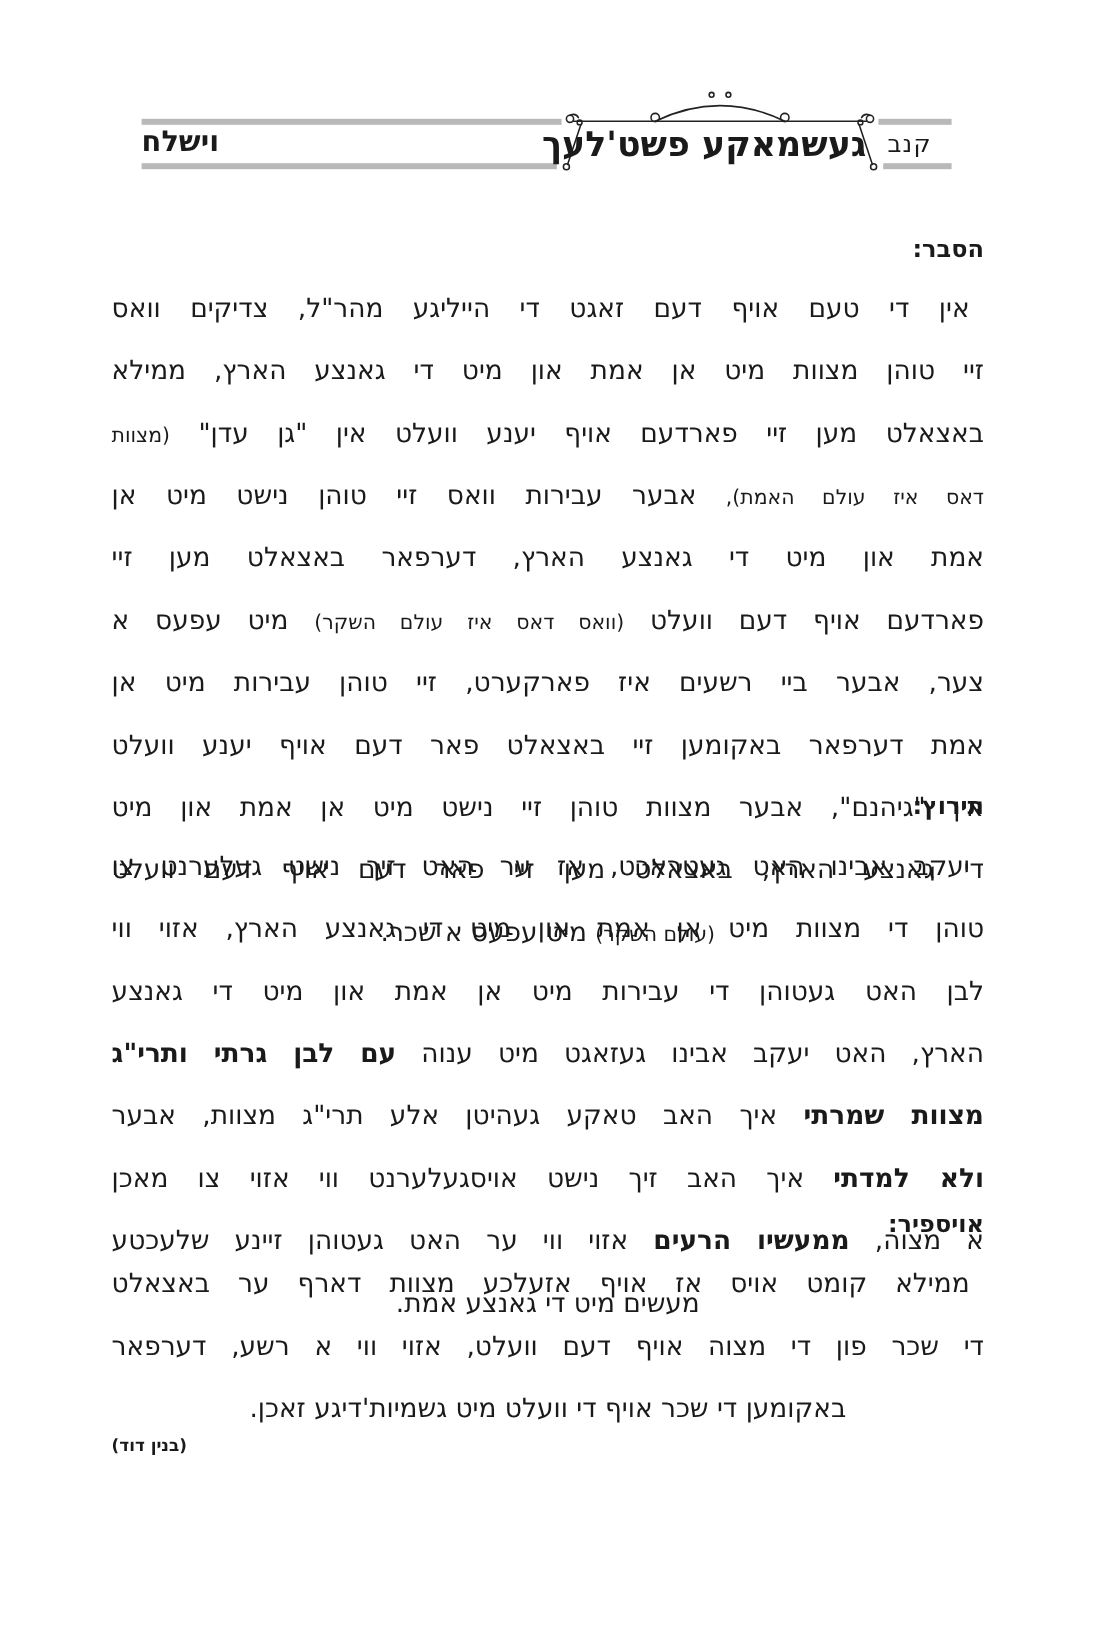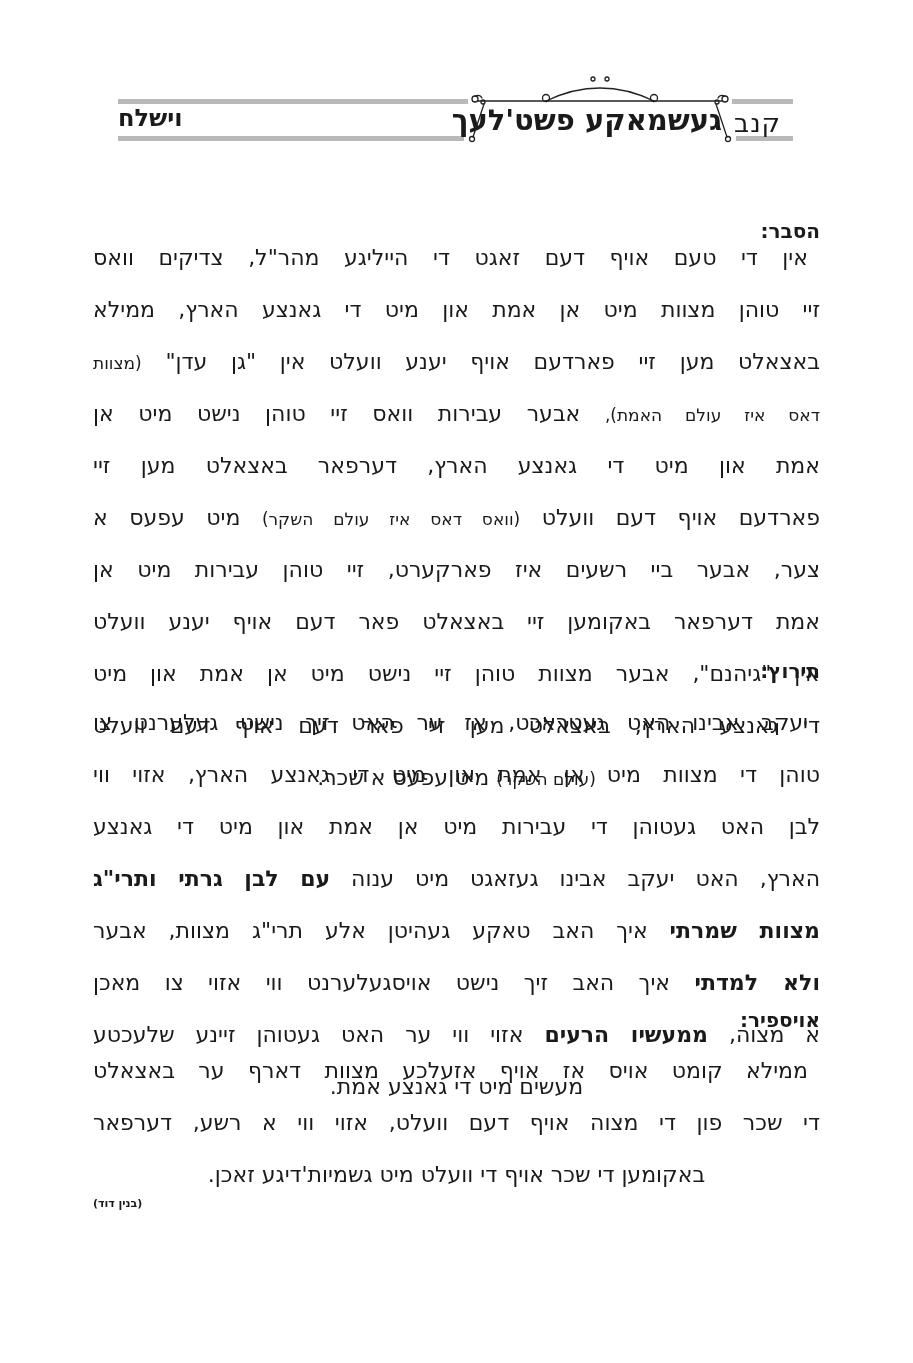--- a/index.html
+++ b/index.html
@@ -7,44 +7,44 @@
         font-family:"DejaVu Sans",sans-serif;color:#1a1a1a;direction:rtl;}
 
   
   .hrule{position:absolute;height:5px;background:#b9b9b9;}
   #rule-top-right{top:99px;left:732px;width:61px;}
   #rule-top-left{top:99px;left:118px;width:350px;}
   #rule-bot-right{top:136px;left:736px;width:57px;}
   #rule-bot-left{top:136px;left:118px;width:346px;}
 
   #page-number{position:absolute;top:108px;left:735px;width:46px;text-align:center;
-               font-size:26px;letter-spacing:1px;}
+               font-size:20px;letter-spacing:1px;}
   #parsha{position:absolute;top:104px;left:118px;font-size:24px;font-weight:bold;}
   #ornament{position:absolute;top:71px;left:462px;width:276px;height:76px;}
   #book-title{position:absolute;top:103px;left:478px;width:244px;text-align:left;
               font-size:29px;font-weight:bold;letter-spacing:0px;white-space:nowrap;}
 
   
   .sec-heading{position:absolute;right:93px;font-size:20px;font-weight:bold;line-height:28px;}
   .para{position:absolute;left:93px;width:727px;font-size:22px;}
   .ln{height:37px;line-height:37px;text-align:justify;text-align-last:justify;overflow:hidden;margin-top:15px;}
   .ln-center{text-align:center;text-align-last:center;}
   .ln-indent{text-indent:12px;}
   .seg{white-space:pre-wrap;}
   .seg.bold{font-weight:bold;}
   .seg.small{font-size:17px;}
 
-  #sec1-heading{top:193px;margin-top:24px;}
+  #sec1-heading{top:193px;}
   #sec1-para{top:224px;}
   #sec2-heading{top:657px;}
   #sec2-para{top:689px;}
   #sec3-heading{top:1006px;}
   #sec3-para{top:1037px;}
 
-  #footer-source{position:absolute;top:1197px;left:93px;font-size:11px;font-weight:bold;}
+  #footer-source{position:absolute;top:1197px;left:93px;font-size:14px;font-weight:bold;}
 </style>
 </head>
 <body>
 
 <div id="page">
 
   <div id="rule-top-left" class="hrule"></div>
   <div id="rule-top-right" class="hrule"></div>
   <div id="rule-bot-left" class="hrule"></div>
   <div id="rule-bot-right" class="hrule"></div>

